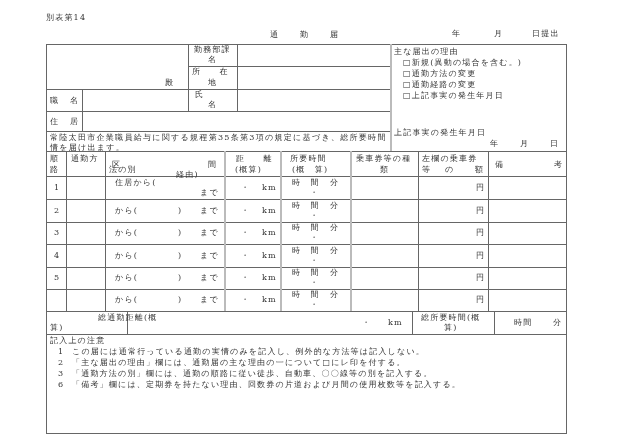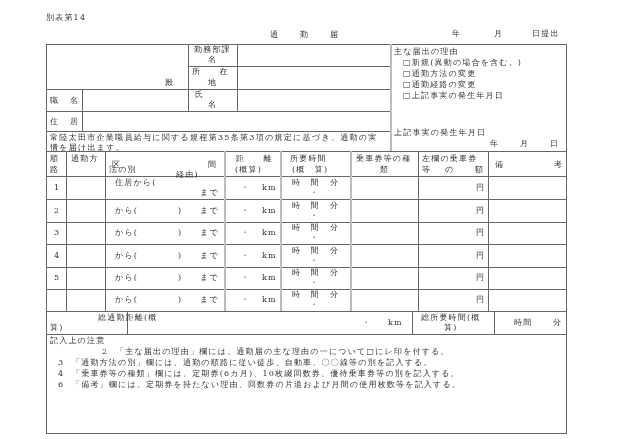--- a/index.html
+++ b/index.html
@@ -44,21 +44,21 @@
 <div class="cell" style="left:238px;top:67px;width:151px;height:21px;"></div>
 <div class="t" style="left:195px;top:90px;">氏</div>
 <div class="t" style="left:208px;top:100px;">名</div>
 <div class="cell" style="left:238px;top:90px;width:151px;height:20px;"></div>
 
 <div class="t" style="left:50px;top:96px;letter-spacing:2px;">職　名</div>
 <div class="cell" style="left:83px;top:90px;width:104px;height:20px;"></div>
 <div class="t" style="left:50px;top:117px;letter-spacing:2px;">住　居</div>
 <div class="cell" style="left:83px;top:112px;width:306px;height:18px;"></div>
 
-<div class="t" style="left:50px;top:133px;letter-spacing:1.3px;">常陸太田市企業職員給与に関する規程第35条第3項の規定に基づき、通勤の実</div>
+<div class="t" style="left:50px;top:133px;letter-spacing:1.3px;">常陸太田市企業職員給与に関する規程第35条第3項の規定に基づき、総所要時間</div>
 <div class="t" style="left:50px;top:143px;letter-spacing:1.3px;">情を届け出ます。</div>
 
 <div class="t" style="left:394px;top:47px;">主な届出の理由</div>
 <div class="abs" style="left:403px;top:58px;">
   <div style="height:11px;white-space:nowrap;letter-spacing:1.2px;line-height:10px;"><span>□</span><span>新規(異動の場合を含む。)</span></div>
   <div style="height:11px;white-space:nowrap;letter-spacing:1.2px;line-height:10px;"><span>□</span><span>通勤方法の変更</span></div>
   <div style="height:11px;white-space:nowrap;letter-spacing:1.2px;line-height:10px;"><span>□</span><span>通勤経路の変更</span></div>
   <div style="height:11px;white-space:nowrap;letter-spacing:1.2px;line-height:10px;"><span>□</span><span>上記事実の発生年月日</span></div>
 </div>
 <div class="t" style="left:394px;top:128px;">上記事実の発生年月日</div>
@@ -196,17 +196,17 @@
 <div class="t" style="left:50px;top:323px;">算)</div>
 <div class="t" style="left:362px;top:318px;">・</div>
 <div class="t" style="left:388px;top:318px;">km</div>
 <div class="t" style="left:421px;top:313px;">総所要時間(概</div>
 <div class="t" style="left:444px;top:323px;">算)</div>
 <div class="t" style="left:514px;top:318px;">時間</div>
 <div class="t" style="left:553px;top:318px;">分</div>
 
 <div class="t" style="left:50px;top:336px;">記入上の注意</div>
 <div class="abs" style="left:58px;top:347px;">
-  <div style="height:11px;white-space:nowrap;line-height:10px;letter-spacing:1.2px;margin-left:44px;"><span style="display:inline-block;width:14px;">2</span><span>「主な届出の理由」欄には、通勤届の主な理由の一について□にレ印を付する。</span></div>
+  <div style="height:11px;white-space:nowrap;line-height:10px;letter-spacing:1.2px;"><span style="display:inline-block;width:14px;">1</span><span>この届には通常行っている通勤の実情のみを記入し、例外的な方法等は記入しない。</span></div>
+  <div style="height:11px;white-space:nowrap;line-height:10px;letter-spacing:1.2px;"><span style="display:inline-block;width:14px;">2</span><span>「主な届出の理由」欄には、通勤届の主な理由の一について□にレ印を付する。</span></div>
   <div style="height:11px;white-space:nowrap;line-height:10px;letter-spacing:1.2px;"><span style="display:inline-block;width:14px;">3</span><span>「通勤方法の別」欄には、通勤の順路に従い徒歩、自動車、〇〇線等の別を記入する。</span></div>
-  <div style="height:11px;white-space:nowrap;line-height:10px;letter-spacing:1.2px;"><span style="display:inline-block;width:14px;">4</span><span>「乗車券等の種類」欄には、定期券(6カ月)、10枚綴回数券、優待乗車券等の別を記入する。</span></div>
   <div style="height:11px;white-space:nowrap;line-height:10px;letter-spacing:1.2px;"><span style="display:inline-block;width:14px;">6</span><span>「備考」欄には、定期券を持たない理由、回数券の片道および月間の使用枚数等を記入する。</span></div>
 </div>
 
 </body></html>

